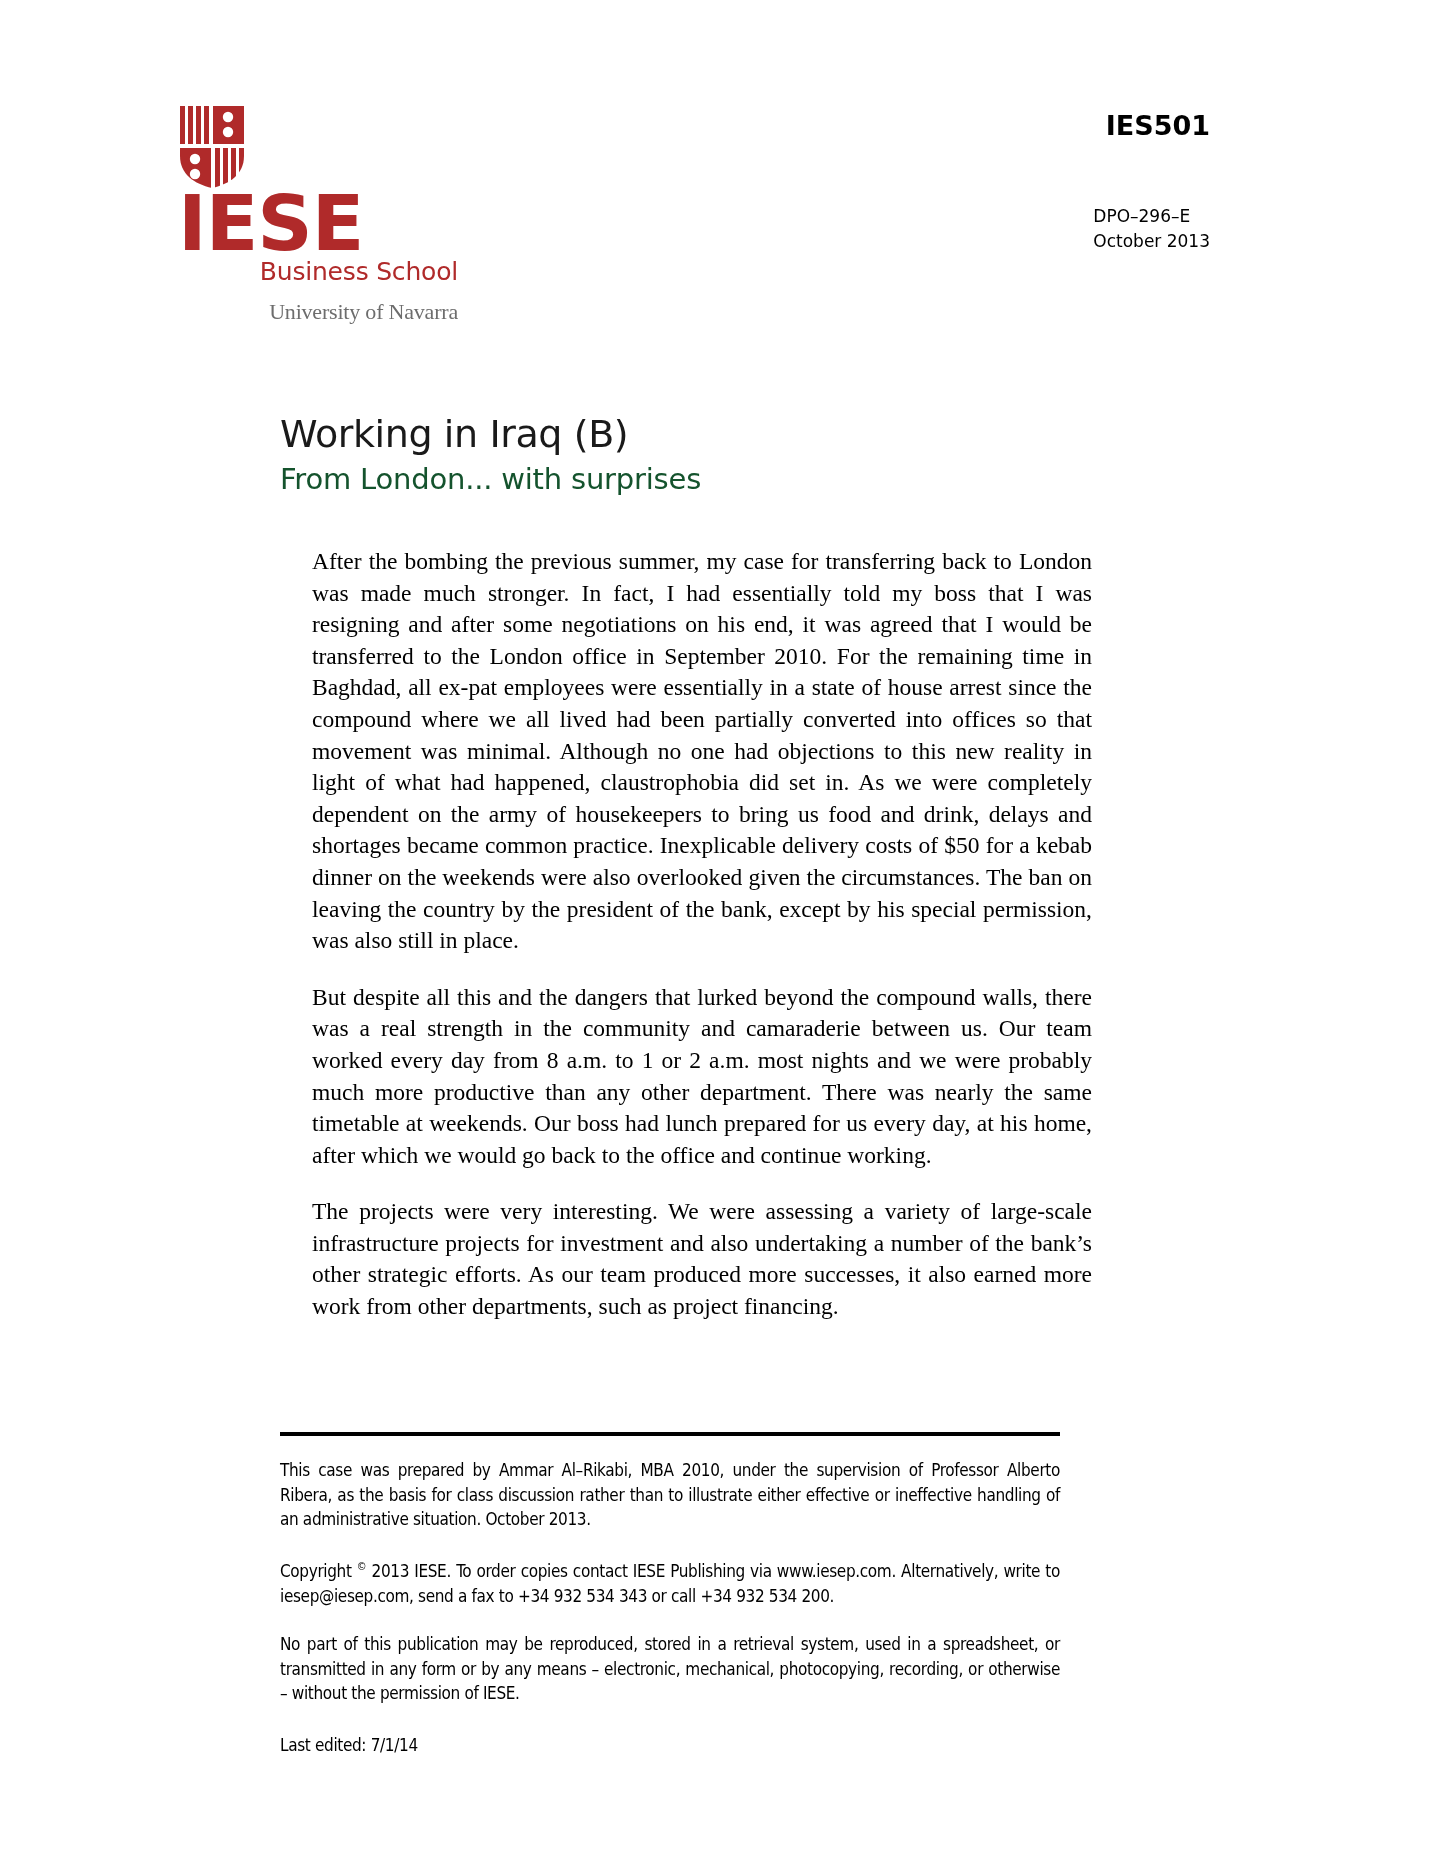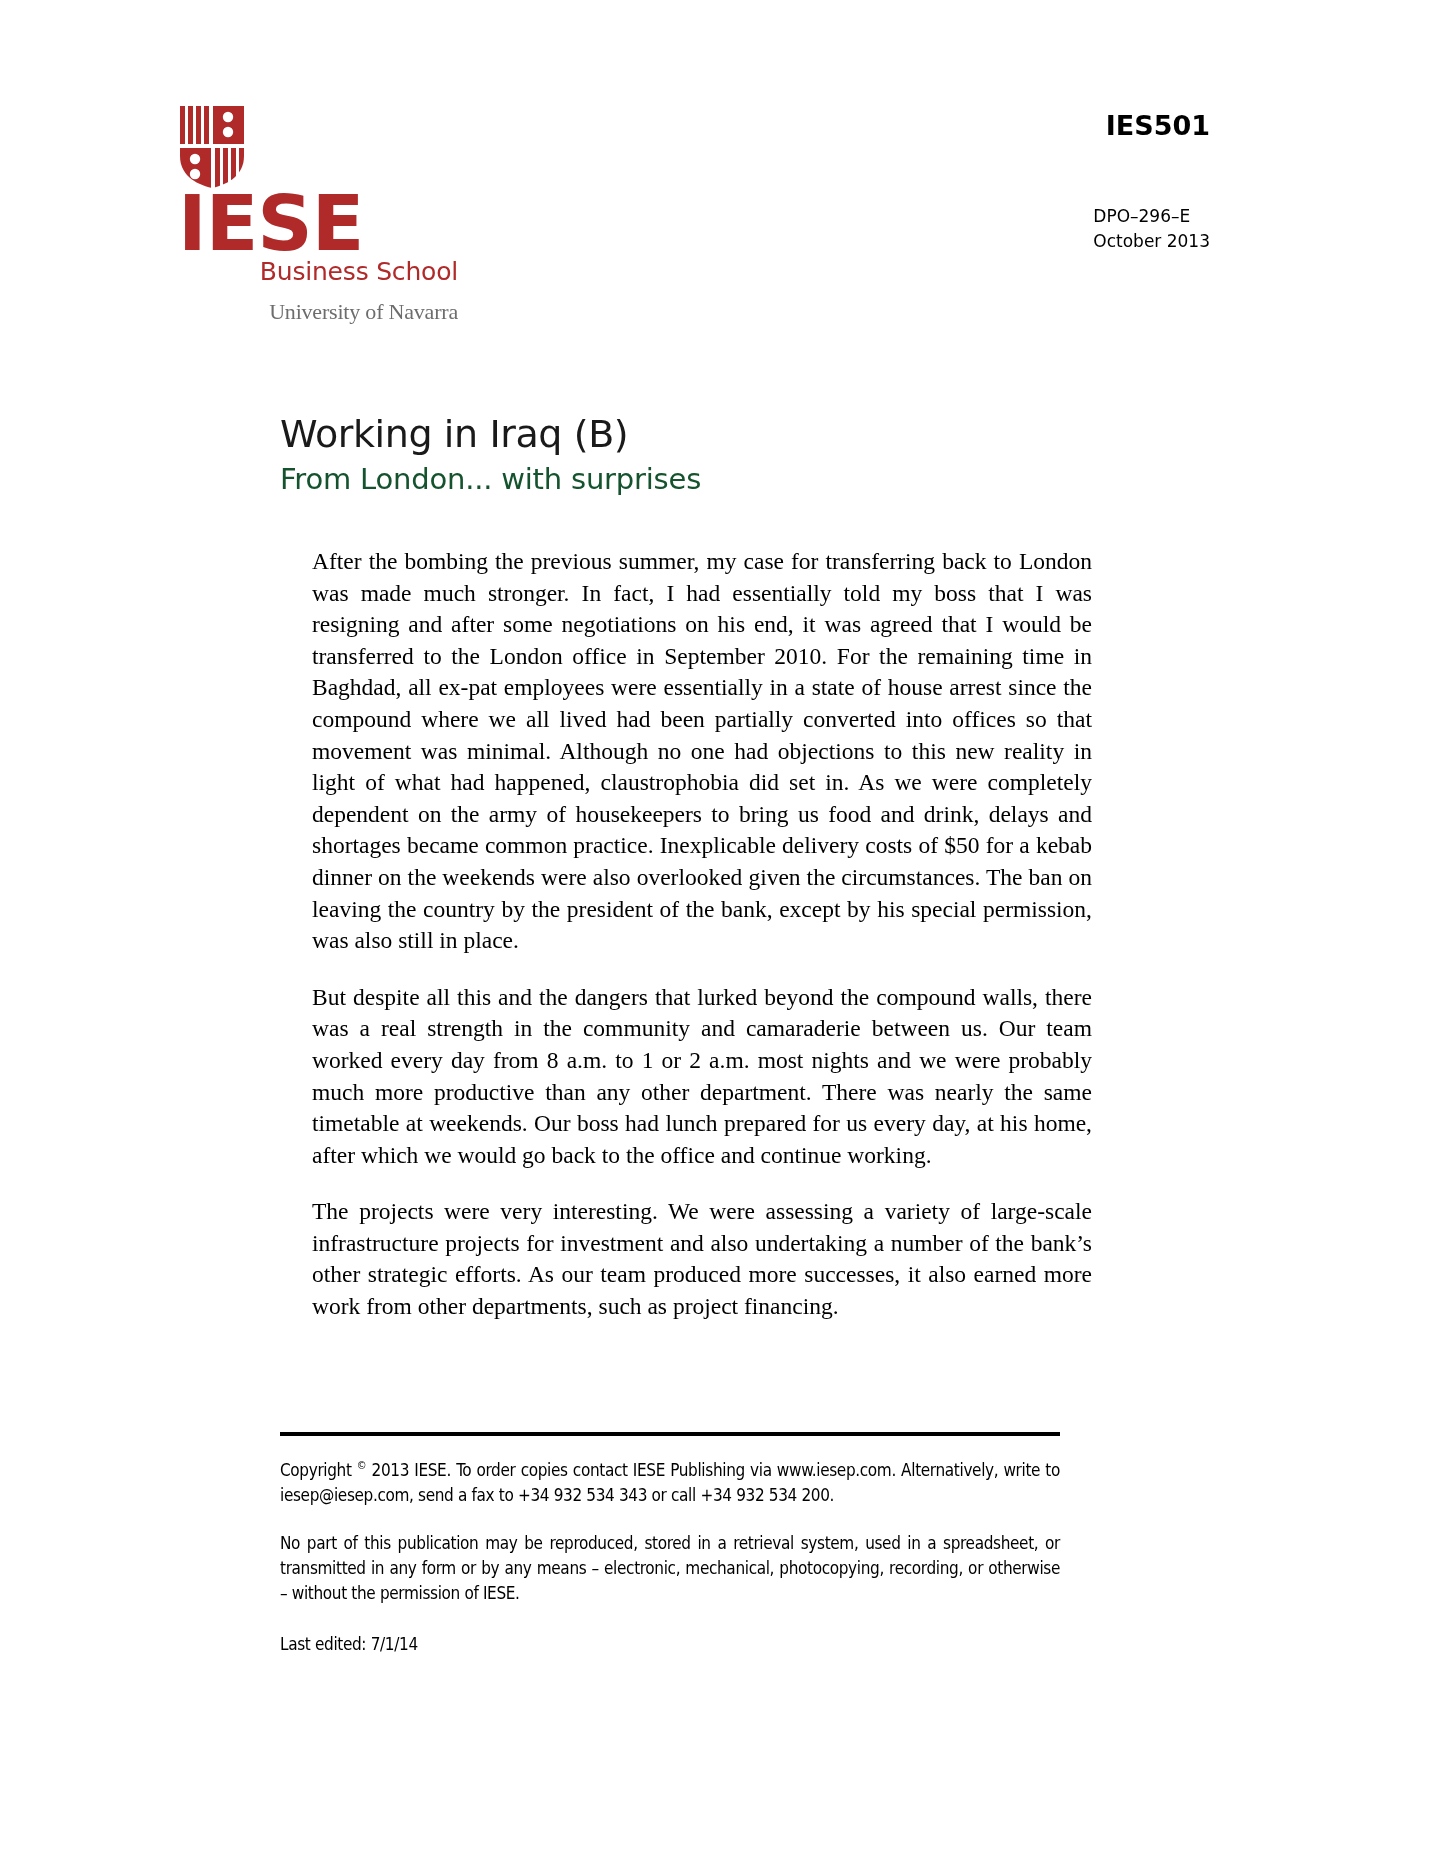--- a/index.html
+++ b/index.html
@@ -235,20 +235,21 @@
 
   <div class="body-block">
     <p>After the bombing the previous summer, my case for transferring back to London was made much stronger. In fact, I had essentially told my boss that I was resigning and after some negotiations on his end, it was agreed that I would be transferred to the London office in September 2010. For the remaining time in Baghdad, all ex-pat employees were essentially in a state of house arrest since the compound where we all lived had been partially converted into offices so that movement was minimal. Although no one had objections to this new reality in light of what had happened, claustrophobia did set in. As we were completely dependent on the army of housekeepers to bring us food and drink, delays and shortages became common practice. Inexplicable delivery costs of $50 for a kebab dinner on the weekends were also overlooked given the circumstances. The ban on leaving the country by the president of the bank, except by his special permission, was also still in place.</p>
     <p>But despite all this and the dangers that lurked beyond the compound walls, there was a real strength in the community and camaraderie between us. Our team worked every day from 8 a.m. to 1 or 2 a.m. most nights and we were probably much more productive than any other department. There was nearly the same timetable at weekends. Our boss had lunch prepared for us every day, at his home, after which we would go back to the office and continue working.</p>
     <p>The projects were very interesting. We were assessing a variety of large-scale infrastructure projects for investment and also undertaking a number of the bank’s other strategic efforts. As our team produced more successes, it also earned more work from other departments, such as project financing.</p>
   </div>
 
   <div class="footer">
     <hr class="footer-rule">
 
+    <p class="credit">This case was prepared by Ammar Al–Rikabi, MBA 2010, under the supervision of Professor Alberto Ribera, as the basis for class discussion rather than to illustrate either effective or ineffective handling of an administrative situation. October 2013.</p>
 
     <p class="copy-line copy-block"><span>Copyright </span><span class="sup">©</span><span> 2013 IESE. To order copies contact IESE Publishing via www.iesep.com. Alternatively, write to iesep@iesep.com, send a fax to +34 932 534 343 or call +34 932 534 200.</span></p>
 
     <p class="rights-block">No part of this publication may be reproduced, stored in a retrieval system, used in a spreadsheet, or transmitted in any form or by any means – electronic, mechanical, photocopying, recording, or otherwise – without the permission of IESE.</p>
 
     <p class="no-justify">Last edited: 7/1/14</p>
   </div>
 
 </div>
 

